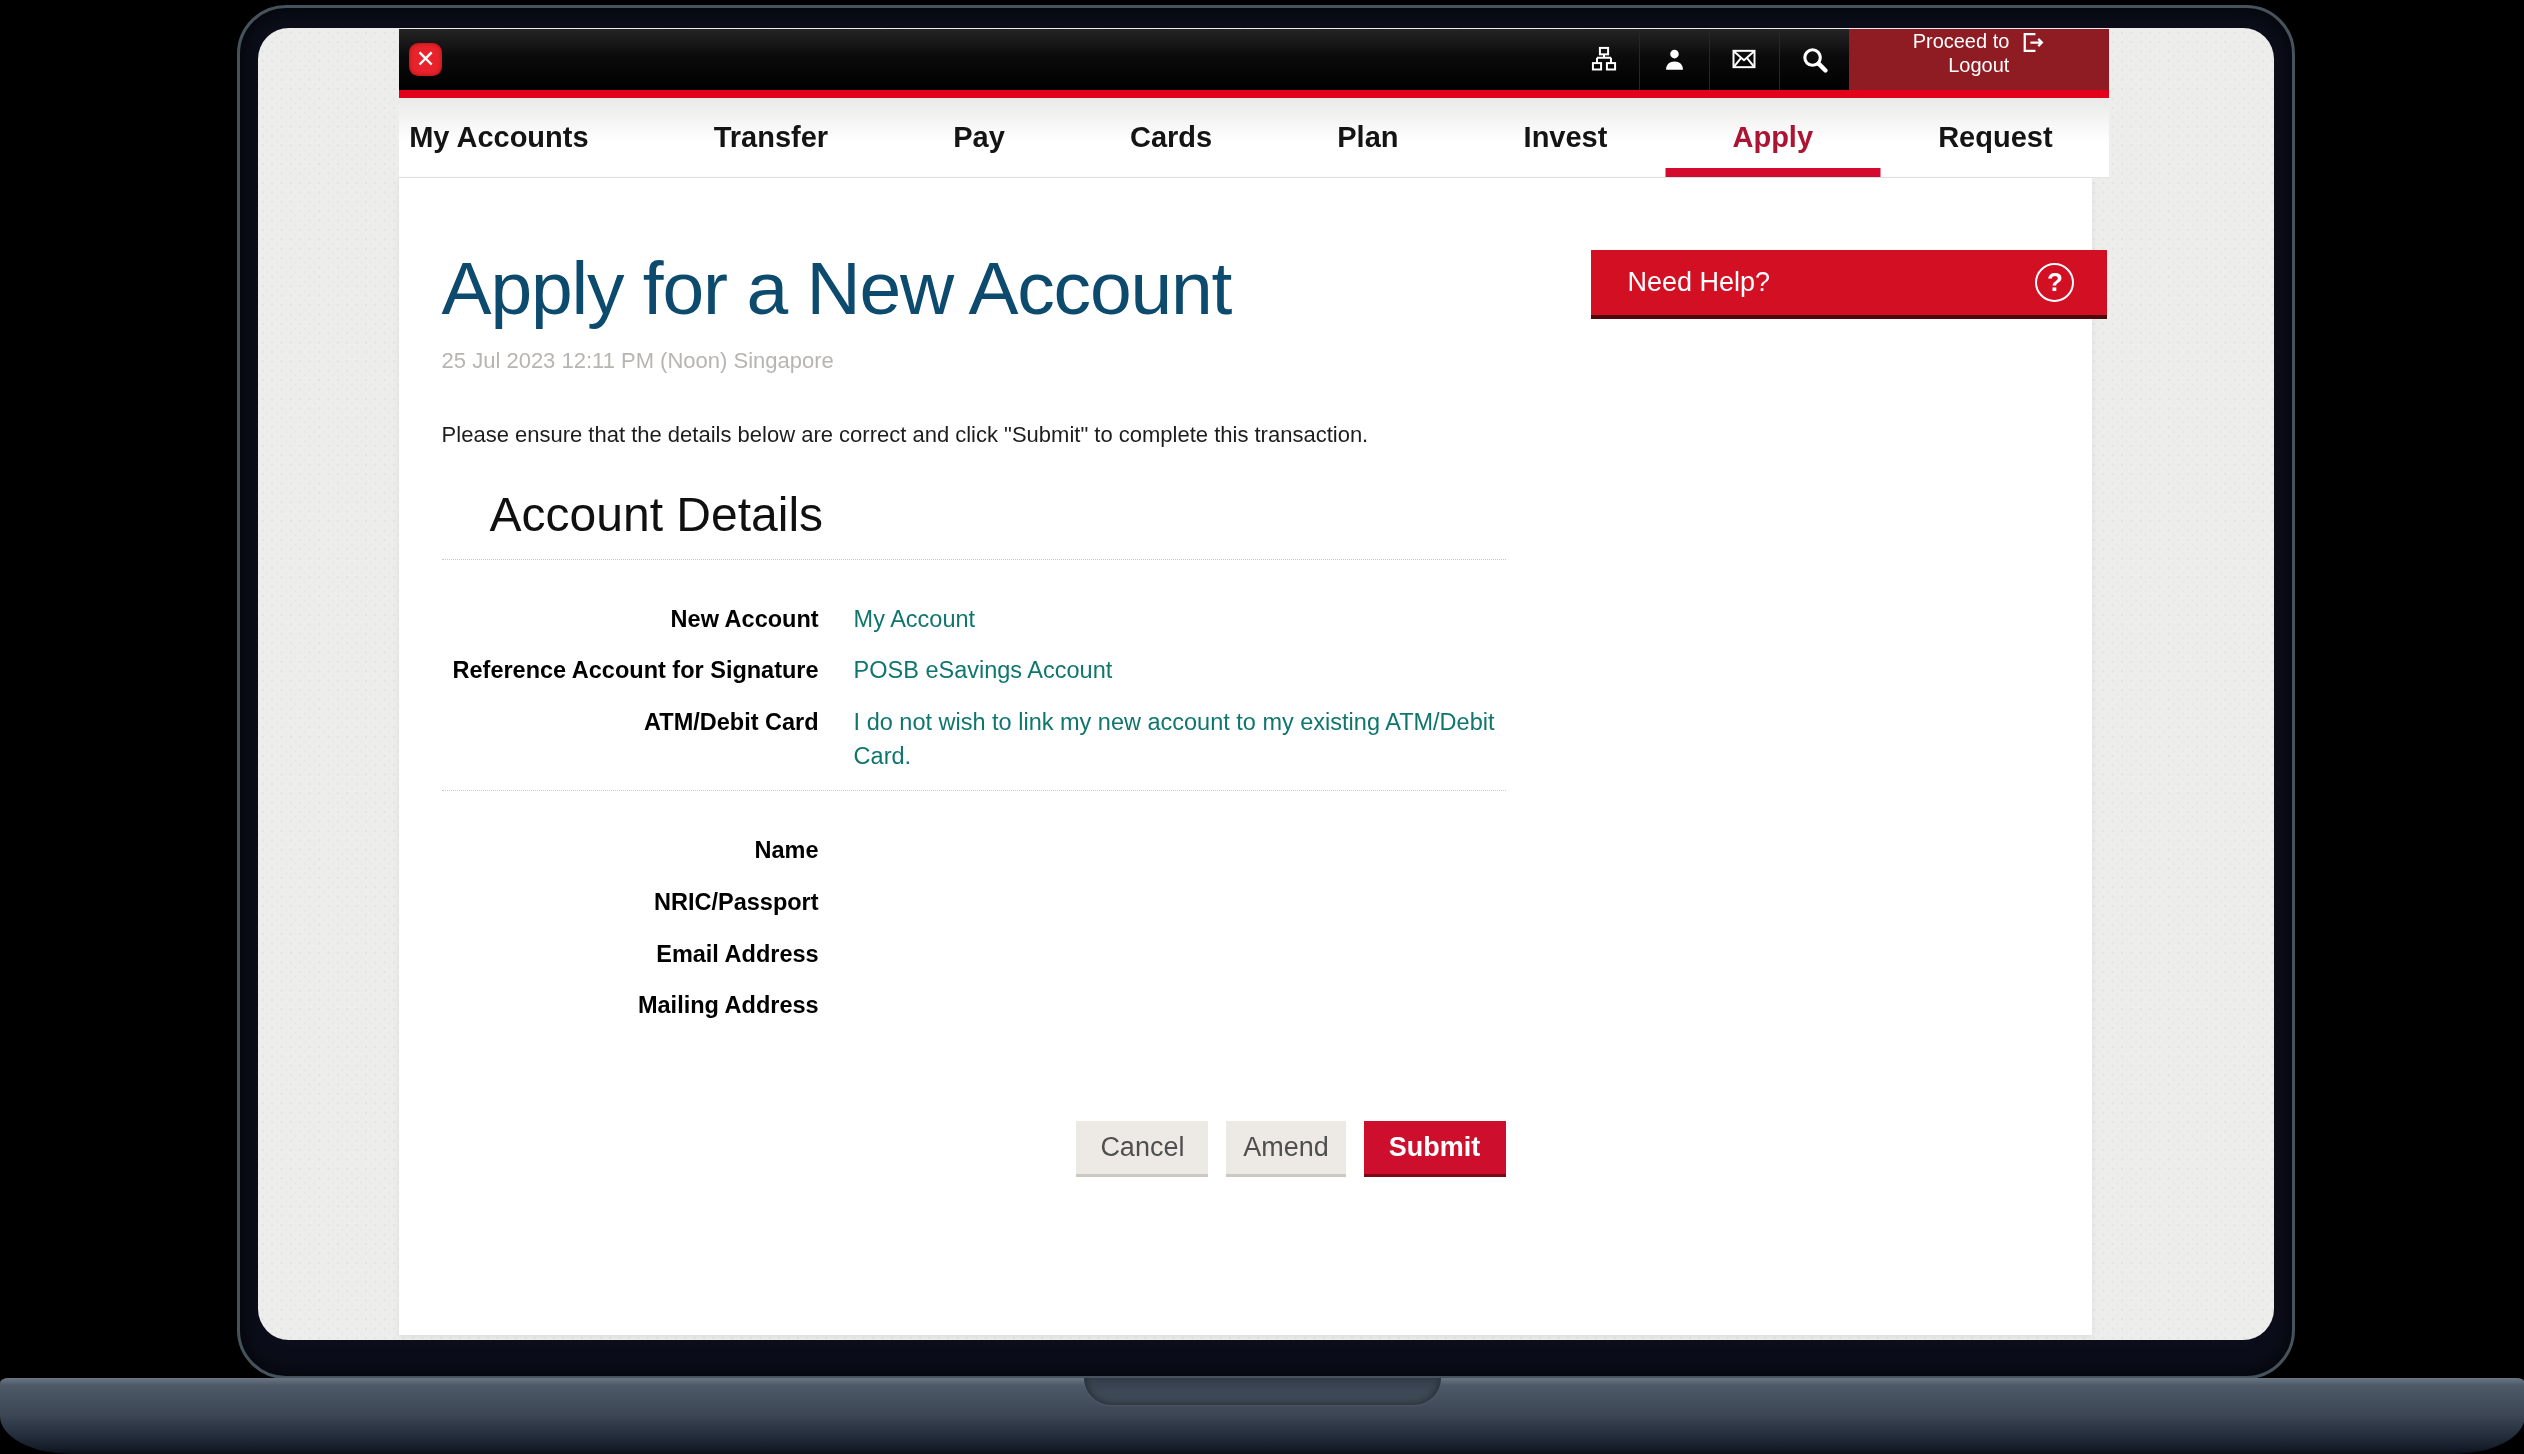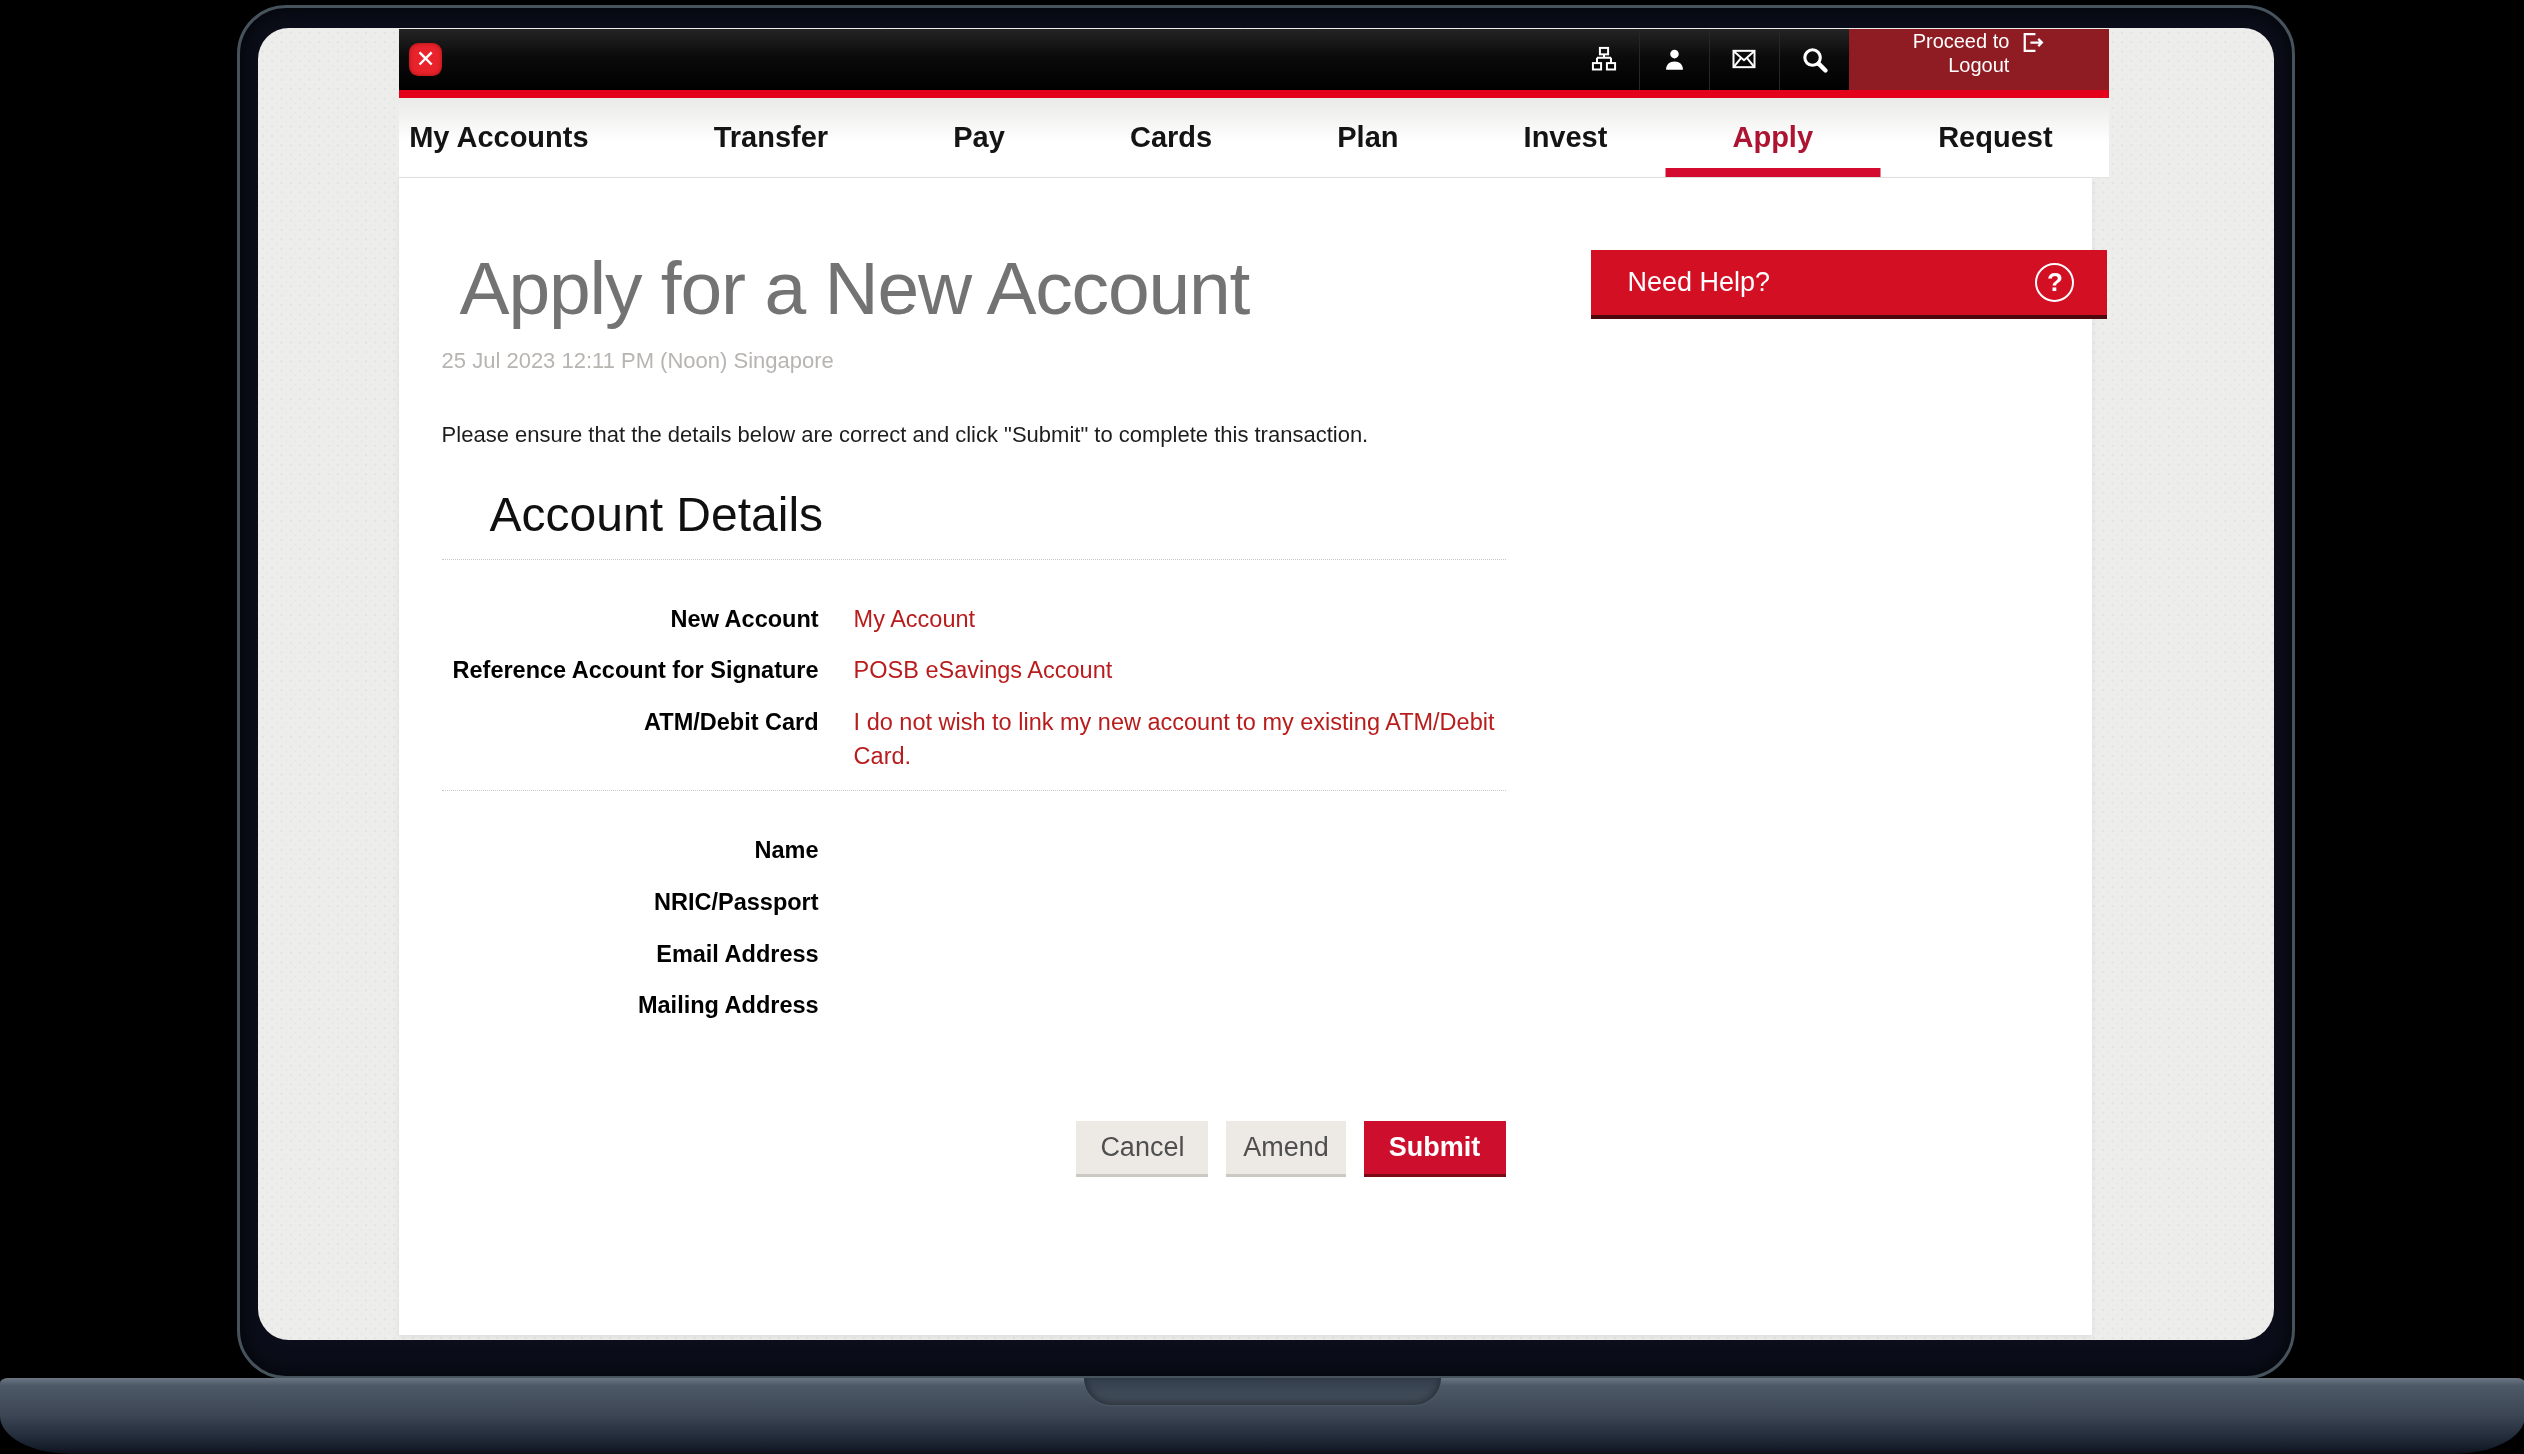--- a/index.html
+++ b/index.html
@@ -57,31 +57,31 @@
   .nav-item.active { color:#ad1431; }
   .nav-item.active::after { content:""; position:absolute; left:50%; bottom:0;
               transform:translateX(-50%); width:215px; height:9.4px; background:#d40b2e; }
 
   
   .main { position:relative; height:1162px; }
   .card { position:absolute; left:0; top:0; width:1693px; height:1157px; background:#fff;
           box-shadow:0 1.8px 5.9px rgba(0,0,0,.07); padding:72px 0 0 43px; }
   .card-inner { width:1064px; }
 
-  h1 { font-size:75px; font-weight:400; letter-spacing:-1.2px; color:#737373; line-height:76px;margin-left:18px; }
+  h1 { font-size:75px; font-weight:400; letter-spacing:-1.2px; color:#0c4a6e; line-height:76px; }
   .date { margin-top:21px; font-size:22px; color:#b7b4b1; line-height:27px; }
   .instruction { margin-top:47px; font-size:22px; color:#1d1d1d; line-height:28px; }
   h2 { margin-top:39px; font-size:48px; font-weight:400; color:#101010; line-height:54px;margin-left:48px; }
   .divider { border:none; border-top:1.2px dotted #c8c8c6; margin-top:16.5px; }
 
   .detail-table { margin-top:42px; }
   .row { display:flex; margin-bottom:17.6px; }
   .label { width:377px; text-align:right; font-size:23.5px; font-weight:700;
            color:#000; line-height:34px; flex:none; }
-  .value { margin-left:35px; font-size:23.5px; color:#b91c1c; line-height:34px;
+  .value { margin-left:35px; font-size:23.5px; color:#0f766e; line-height:34px;
            width:652px; min-height:34px; }
 
   .actions { margin-top:99px; display:flex; justify-content:flex-end; gap:17.6px; }
   .btn { height:56px; border:none; font-size:27px; cursor:pointer; font-family:inherit; }
   .btn-plain { width:132px; background:#edeae5; color:#4f4f4f; font-weight:500;
                border-bottom:3.5px solid #ccc9c3; }
   .btn-amend { width:120px; }
   .btn-submit { width:142px; background:#ce0e2d; color:#fff; font-weight:700;
                 border-bottom:3.5px solid #7c0a16; }
 

